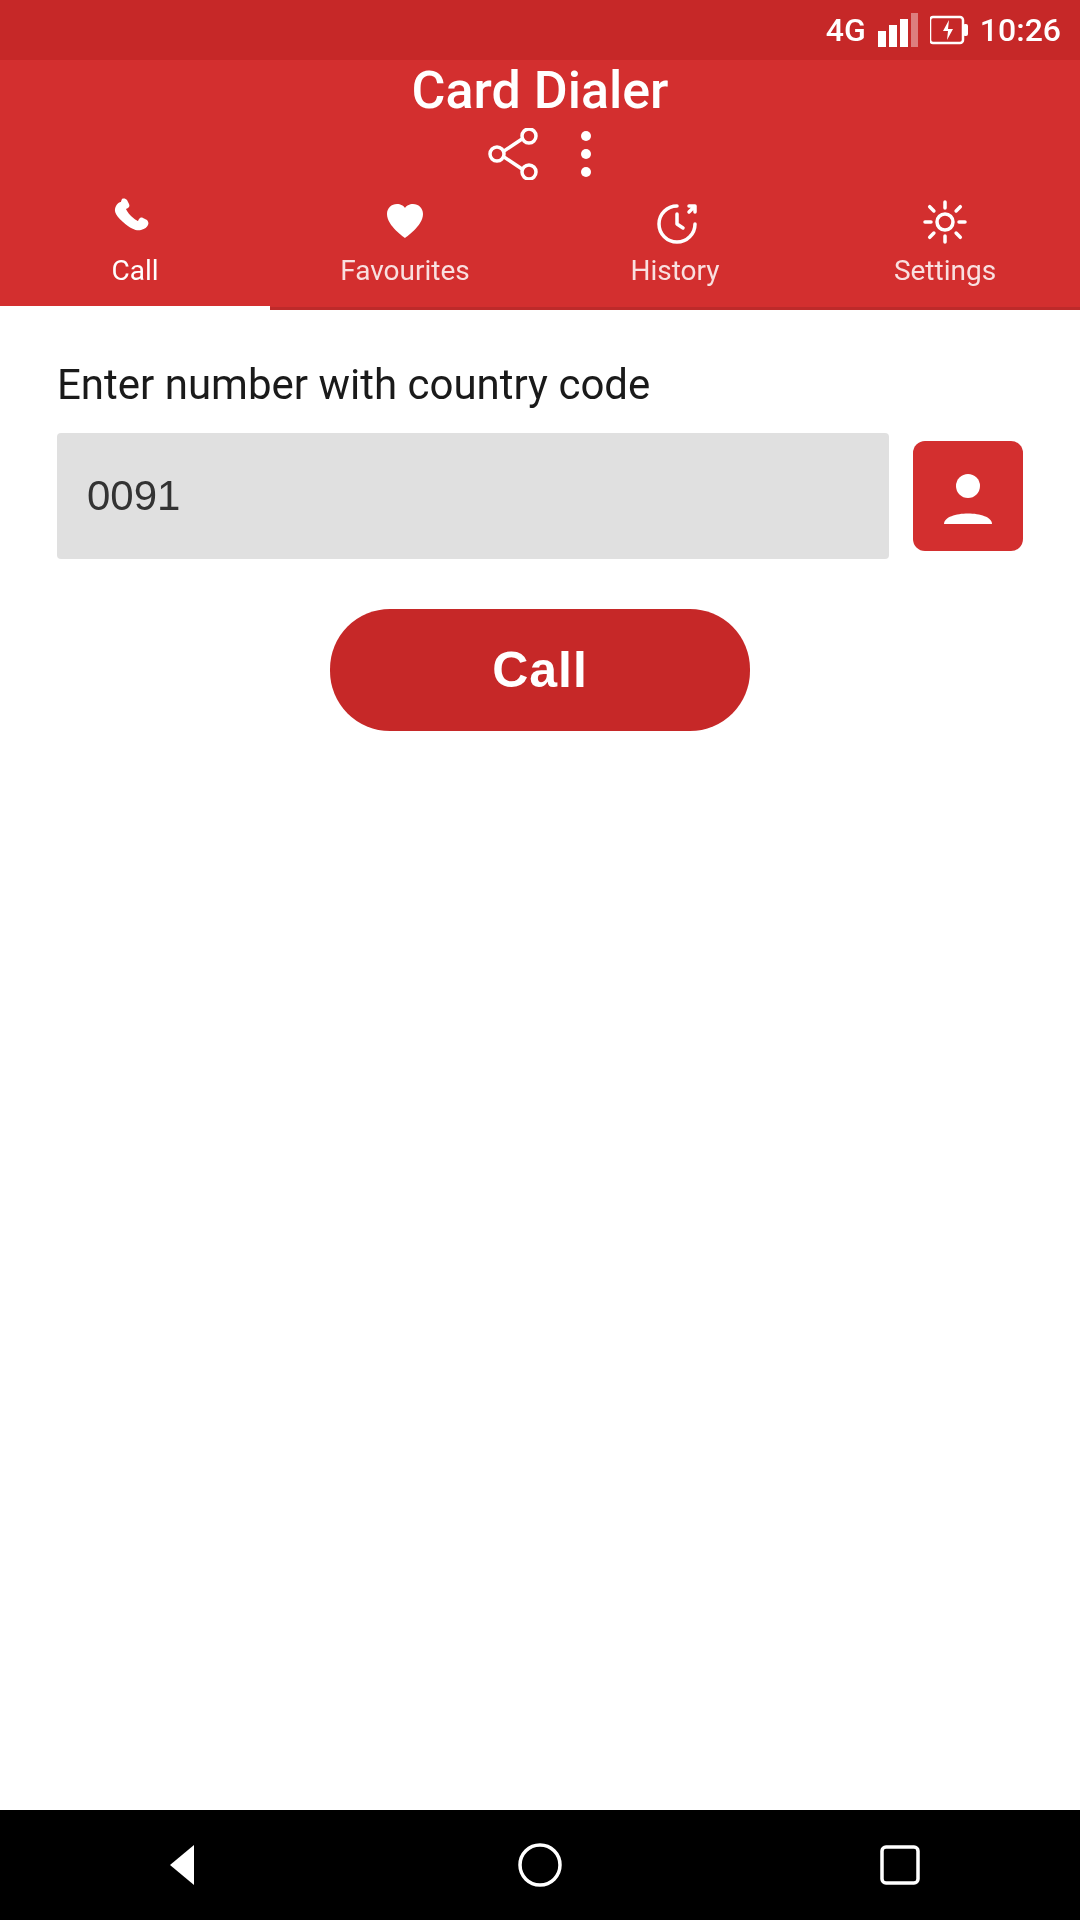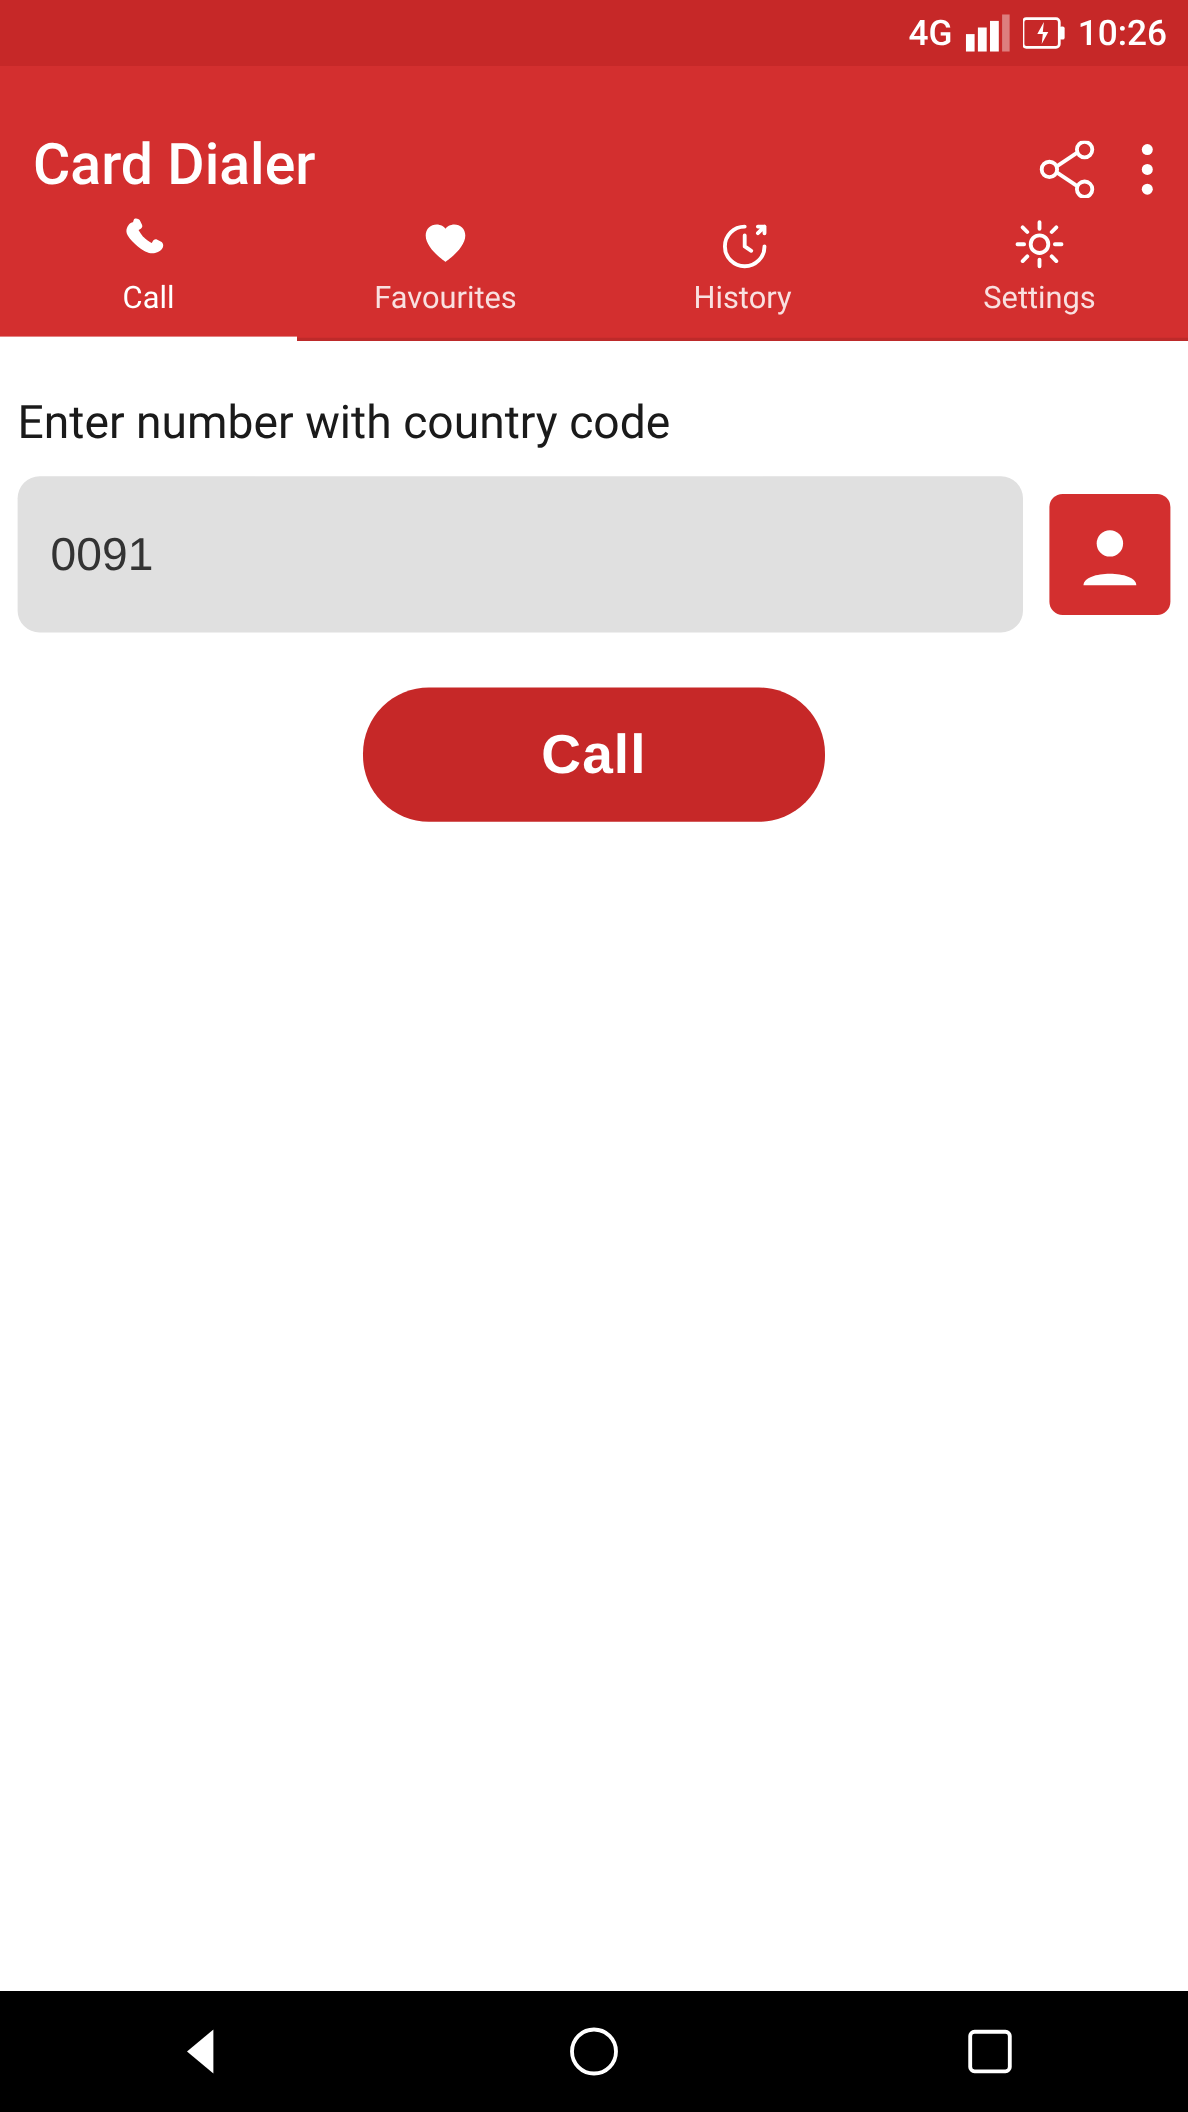--- a/index.html
+++ b/index.html
@@ -36,22 +36,23 @@
       color: white;
       font-size: 32px;
       font-weight: 500;
     }
 
     
     .app-bar {
       background: #d32f2f;
       height: 120px;
       display: flex;
-      align-items: flex-end;
+      align-items: center;
       padding: 0 30px;
+      flex-direction: column;
     }
 
     .app-title {
       color: white;
       font-size: 52px;
       font-weight: 500;
       flex: 1;
     }
 
     .app-bar-actions {
@@ -111,43 +112,43 @@
 
     .tab-icon {
       font-size: 46px;
       line-height: 1;
     }
 
     
     .main-content {
       flex: 1;
       background: white;
-      padding: 50px 16px 30px;
+      padding: 50px 57px 30px;
     }
 
     .input-label {
       font-size: 42px;
       color: #1a1a1a;
       margin-bottom: 24px;
       font-weight: 400;
     }
 
     .input-row {
       display: flex;
       align-items: center;
       gap: 24px;
       margin-bottom: 50px;
     }
 
     .number-input {
       flex: 1;
-      height: 142px;
+      height: 126px;
       background: #e0e0e0;
       border: none;
-      border-radius: 20px;
+      border-radius: 4px;
       padding: 0 30px;
       font-size: 42px;
       color: #333;
       outline: none;
     }
 
     .contact-btn {
       width: 110px;
       height: 110px;
       background: #d32f2f;

